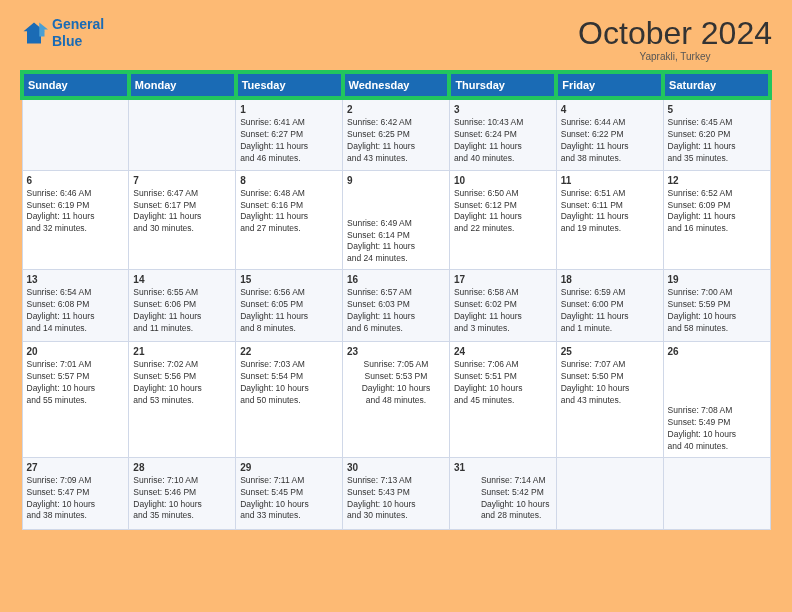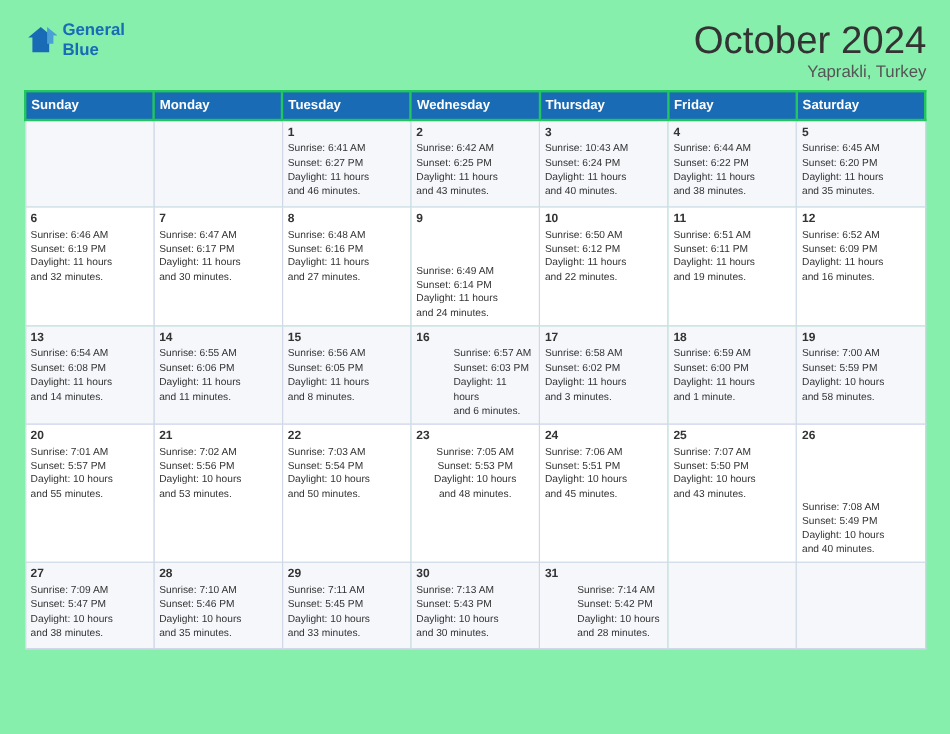--- a/index.html
+++ b/index.html
@@ -7,21 +7,21 @@
       font-family: Arial, sans-serif;
       background: #fff;
       width: 792px;
       height: 612px;
       overflow: hidden;
     }
     .page {
       width: 792px;
       height: 612px;
       padding: 16px 20px 10px 20px;
-      background: #86efac;
+      background: #fdba74;
     }
     .header {
       display: flex;
       justify-content: space-between;
       align-items: flex-start;
       margin-bottom: 8px;
     }
     .logo {
       display: flex;
       align-items: center;
@@ -34,48 +34,48 @@
       line-height: 1.2;
     }
     .logo-text span {
       color: #1a6bb5;
     }
     .logo-icon {
       width: 28px;
       height: 28px;
     }
     .title-block {
-      text-align: right;
+      text-align: center;
       margin-left: 47px;
     }
     .month-title {
       font-size: 32px;
       font-weight: 300;
       color: #333;
       line-height: 1.1;
     }
     .subtitle {
-      font-size: 14px;
+      font-size: 10px;
       color: #555;
     }
     table {
       width: 100%;
       border-collapse: collapse;
       table-layout: fixed;
     }
     thead tr {
       background-color: #1a6bb5;
     }
     thead th {
       color: #fff;
       font-size: 11px;
       font-weight: bold;
       padding: 5px 4px;
       text-align: left;
-      border: 2px solid #22c55e;
+      border: 4px solid #22c55e;
     }
     tbody tr {
       vertical-align: top;
     }
     tbody tr:nth-child(odd) {
       background-color: #f5f7fb;
     }
     tbody tr:nth-child(even) {
       background-color: #fff;
     }
@@ -238,21 +238,21 @@
           </td>
           <td>
             <span class="day-num">15</span>
             <div class="day-info" style="white-space: pre-line;">Sunrise: 6:56 AM
 Sunset: 6:05 PM
 Daylight: 11 hours
 and 8 minutes.</div>
           </td>
           <td>
             <span class="day-num">16</span>
-            <div class="day-info" style="white-space: pre-line; margin-left: 31px;">Sunrise: 6:57 AM
+            <div class="day-info" style="white-space: pre-line;">Sunrise: 6:57 AM
 Sunset: 6:03 PM
 Daylight: 11 hours
 and 6 minutes.</div>
           </td>
           <td>
             <span class="day-num">17</span>
             <div class="day-info" style="white-space: pre-line;">Sunrise: 6:58 AM
 Sunset: 6:02 PM
 Daylight: 11 hours
 and 3 minutes.</div>

